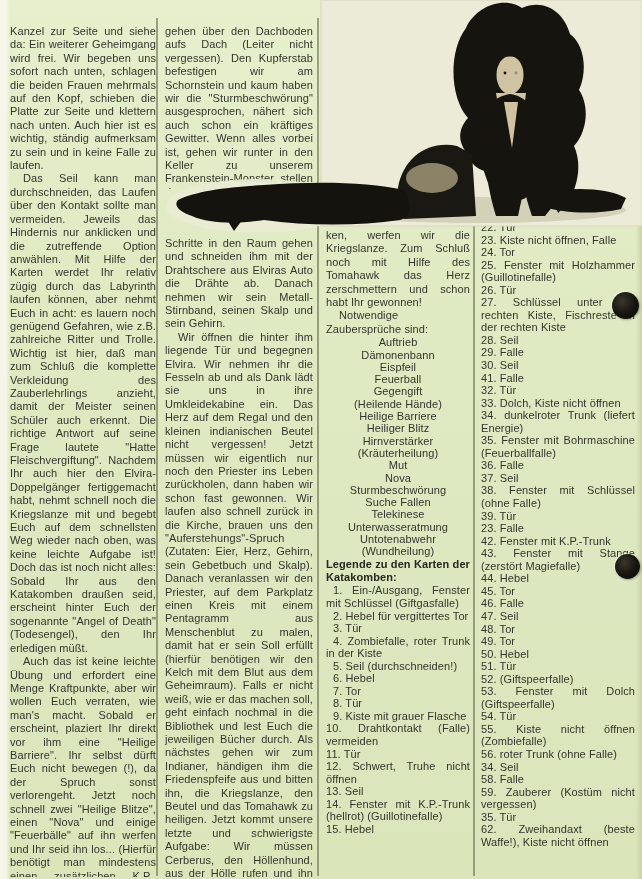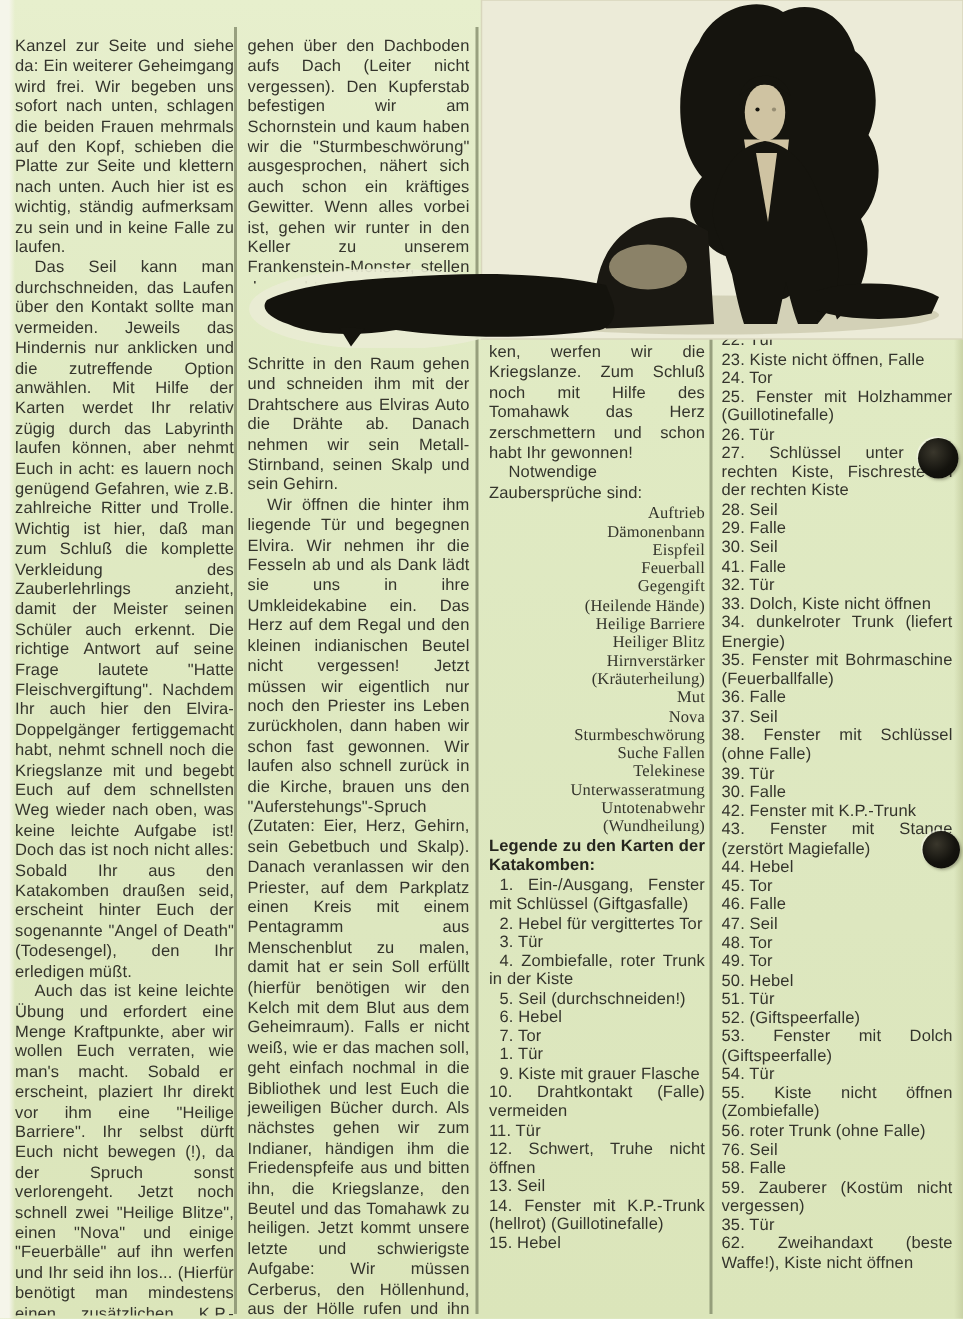--- a/index.html
+++ b/index.html
@@ -15,21 +15,21 @@
   .col{
     position:absolute; z-index:2;
     font-size:11px; line-height:13.4px;
     text-align:justify; color:#34342c; overflow:hidden;
     letter-spacing:0.1px;
   }
   .col .blk{margin:0;}
   .blk.ind{text-indent:13px;}
   .blk.head{font-weight:bold; color:#26261f; text-indent:0;}
   .list{line-height:12.55px;}
-  .spells{line-height:12.3px; text-align:right;font-family:Liberation Serif, serif;}
+  .spells{line-height:12.3px; text-align:center;}
   .blk.d1{text-indent:7px;}
   .vrule{
     position:absolute; width:1.5px; background:#7e8565; opacity:.75; z-index:1;
   }
   .photo{
     position:absolute; left:166px; top:0; width:476px; height:232px; z-index:5;
   }
   .hole{
     position:absolute; z-index:10; border-radius:50%;
     background:radial-gradient(circle at 38% 35%, #3a372c 0%, #14130e 55%, #0b0a07 100%);
@@ -90,21 +90,21 @@
       <div class="blk head">Legende zu den Karten der Katakomben:</div>
     </div>
   <div class="list">
       <div class="blk d1">1. Ein-/Ausgang, Fenster mit Schlüssel (Giftgasfalle)</div>
       <div class="blk d1">2. Hebel für vergittertes Tor</div>
       <div class="blk d1">3. Tür</div>
       <div class="blk d1">4. Zombiefalle, roter Trunk in der Kiste</div>
       <div class="blk d1">5. Seil (durchschneiden!)</div>
       <div class="blk d1">6. Hebel</div>
       <div class="blk d1">7. Tor</div>
-      <div class="blk d1">1. Tür</div>
+      <div class="blk d1">8. Tür</div>
       <div class="blk d1">9. Kiste mit grauer Flasche</div>
       <div class="blk">10. Drahtkontakt (Falle) vermeiden</div>
       <div class="blk">11. Tür</div>
       <div class="blk">12. Schwert, Truhe nicht öffnen</div>
       <div class="blk">13. Seil</div>
       <div class="blk">14. Fenster mit K.P.-Trunk (hellrot) (Guillotinefalle)</div>
       <div class="blk">15. Hebel</div>
     </div>
 </div>
 
@@ -120,37 +120,37 @@
     <div class="blk">30. Seil</div>
     <div class="blk">41. Falle</div>
     <div class="blk">32. Tür</div>
     <div class="blk">33. Dolch, Kiste nicht öffnen</div>
     <div class="blk">34. dunkelroter Trunk (liefert Energie)</div>
     <div class="blk">35. Fenster mit Bohrmaschine (Feuerballfalle)</div>
     <div class="blk">36. Falle</div>
     <div class="blk">37. Seil</div>
     <div class="blk">38. Fenster mit Schlüssel (ohne Falle)</div>
     <div class="blk">39. Tür</div>
-    <div class="blk">30. Falle</div>
+    <div class="blk">23. Falle</div>
     <div class="blk">42. Fenster mit K.P.-Trunk</div>
     <div class="blk">43. Fenster mit Stange (zerstört Magiefalle)</div>
     <div class="blk">44. Hebel</div>
     <div class="blk">45. Tor</div>
     <div class="blk">46. Falle</div>
     <div class="blk">47. Seil</div>
     <div class="blk">48. Tor</div>
     <div class="blk">49. Tor</div>
     <div class="blk">50. Hebel</div>
     <div class="blk">51. Tür</div>
     <div class="blk">52. (Giftspeerfalle)</div>
     <div class="blk">53. Fenster mit Dolch (Giftspeerfalle)</div>
     <div class="blk">54. Tür</div>
     <div class="blk">55. Kiste nicht öffnen (Zombiefalle)</div>
     <div class="blk">56. roter Trunk (ohne Falle)</div>
-    <div class="blk">76. Seil</div>
+    <div class="blk">34. Seil</div>
     <div class="blk">58. Falle</div>
     <div class="blk">59. Zauberer (Kostüm nicht vergessen)</div>
     <div class="blk">35. Tür</div>
     <div class="blk">62. Zweihandaxt (beste Waffe!), Kiste nicht öffnen</div>
   </div>
 
 <svg class="photo" viewBox="0 0 476 232" role="img" aria-label="Elvira, Mistress of the Dark, crawling pose in black dress with long black hair, one leg extended left with high-heel shoe">
 
   <rect x="155" y="0" width="321" height="226" fill="#ecebd8"></rect>
   <rect x="155" y="0" width="321" height="226" fill="none" stroke="#d8d6bc" stroke-width="1"></rect>

